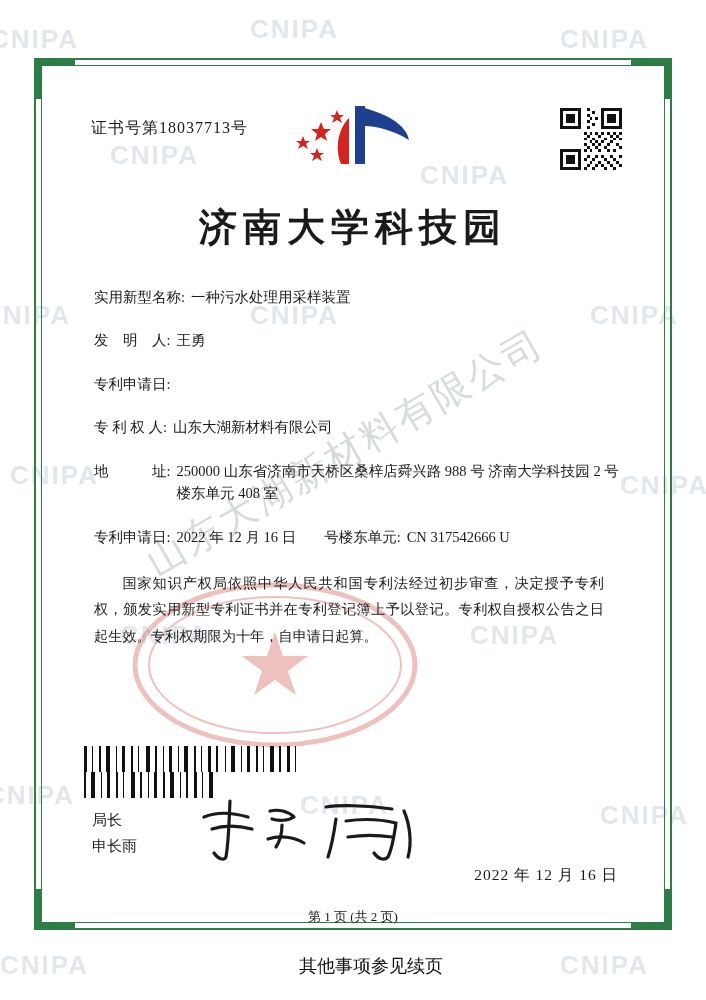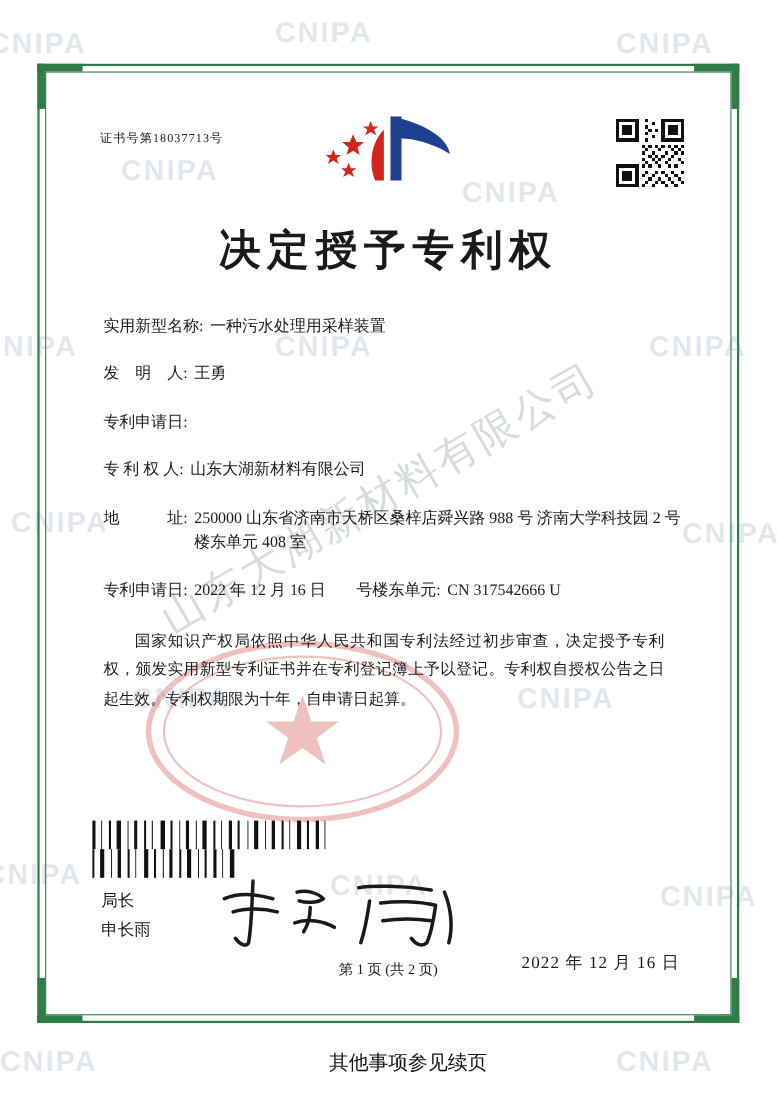--- a/index.html
+++ b/index.html
@@ -82,21 +82,21 @@
     position: absolute;
     inset: 0;
     z-index: 3;
   }
 
   
   .cert-no {
     position: absolute;
     left: 55px;
     top: 58px;
-    font-size: 11px;
+    font-size: 16px;
     letter-spacing: 1px;
   }
 
   .logo {
     position: absolute;
     left: 50%;
     top: 40px;
     transform: translateX(-50%);
     width: 140px;
     height: 70px;
@@ -196,21 +196,21 @@
     right: 52px;
     top: 805px;
     font-size: 15.5px;
     letter-spacing: 1px;
   }
 
   .page-no {
     position: absolute;
     left: 0;
     right: 0;
-    top: 812px;
+    top: 848px;
     text-align: center;
     font-size: 13px;
   }
 
   .footer-note {
     position: absolute;
     left: 0;
     right: 0;
     top: 954px;
     text-align: center;
@@ -360,21 +360,21 @@
         <rect x="14" y="19" width="1" height="1"></rect>
           <rect x="17" y="19" width="1" height="1"></rect>
         <rect x="20" y="19" width="1" height="1"></rect>
         <rect x="8" y="20" width="1" height="1"></rect>
           <rect x="11" y="20" width="1" height="1"></rect>
         <rect x="15" y="20" width="1" height="1"></rect>
           <rect x="18" y="20" width="1" height="1"></rect>
       </g>
     </svg>
 
-    <div class="title">决定授予专利权</div>
+    <div class="title">济南大学科技园</div>
 
     <div class="fields">
       <div class="row">
         <span class="lbl">实用新型名称:</span>
         <span class="val">一种污水处理用采样装置</span>
       </div>
       <div class="row">
         <span class="lbl">发　明　人:</span>
         <span class="val">王勇</span>
       </div>

